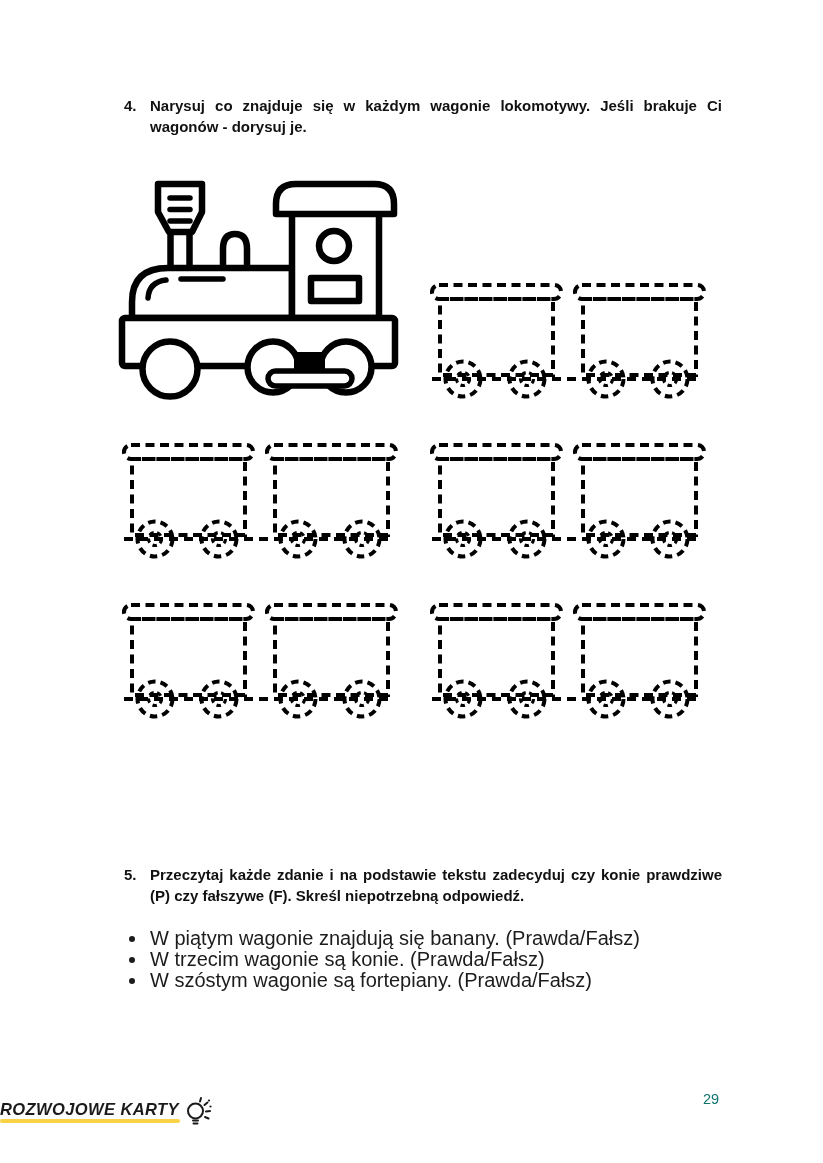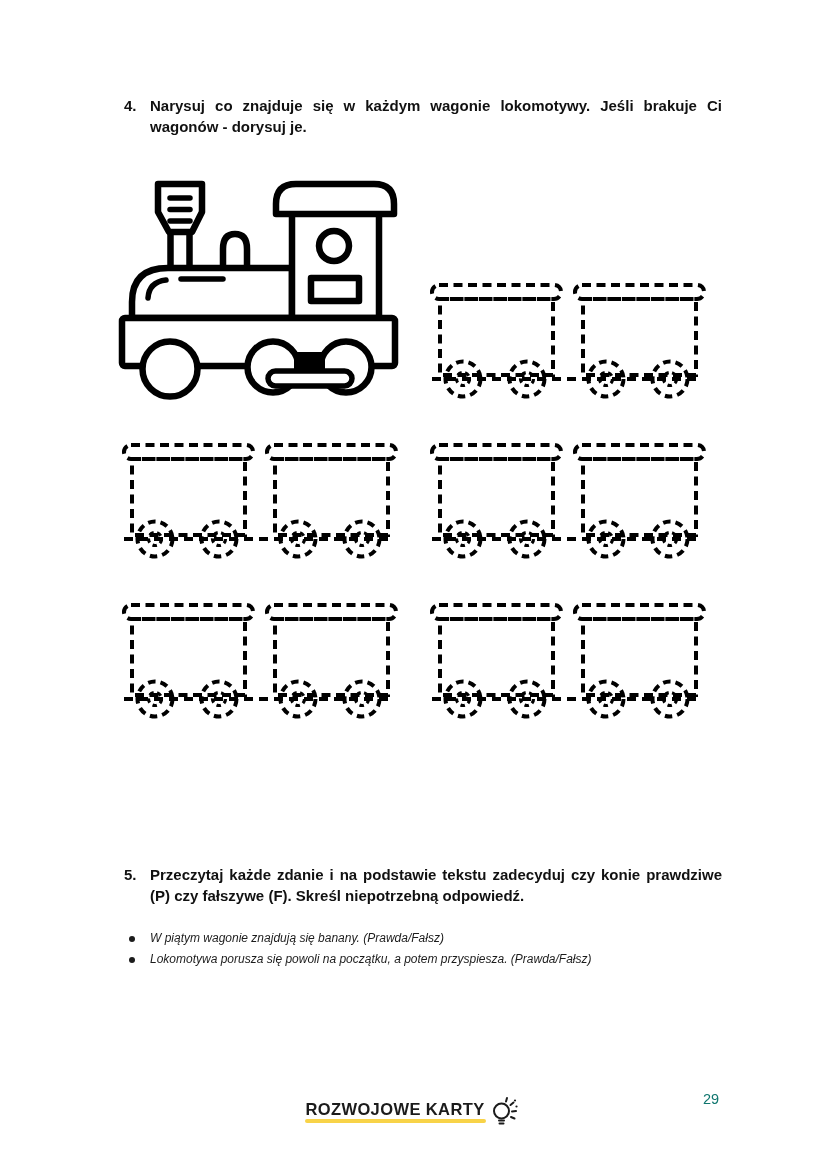--- a/index.html
+++ b/index.html
@@ -15,37 +15,37 @@
     font-weight:bold; font-size:15px; line-height:21px; color:#111;
   }
   .task .num { flex:none; width:26px; }
   .task .text { flex:1; width:572px; text-align:justify; text-align-last:left; }
   #task4 { top:95px; }
   #task5 { top:864px; }
 
   
   .statements {
     position:absolute; left:124px; top:928px; width:581px;
-    font-size:12px; line-height:21px; color:#1c1c1c;
-    display:flex; flex-direction:column;font-style:italic;
+    font-size:20px; line-height:21px; color:#1c1c1c;
+    display:flex; flex-direction:column;
   }
   .statements .item { display:flex; }
   .bullet-dot {
     flex:none; width:6px; height:6px; border-radius:50%;
     background:#1c1c1c; margin:8px 15px 0 5px;
   }
   .li-text { flex:1; text-align:justify; text-align-last:left; }
 
   
   .train-illustration { position:absolute; left:0; top:160px; }
 
   
   .footer {
     position:absolute; left:0; top:1100px; width:100%;
-    display:flex; justify-content:center; align-items:flex-start; gap:5px;
+    display:flex; align-items:flex-start; gap:5px;font-style:italic;
   }
   .brand {
     position:relative; font-weight:bold; font-size:16.5px; line-height:19px;
     letter-spacing:0.4px; color:#1b1b1b; padding-bottom:4px;
   }
   .brand-underline {
     position:absolute; left:0; right:-1px; bottom:0; height:4px;
     background:#f8d348; border-radius:2px;
   }
   .bulb { margin-top:-4px; }
@@ -131,21 +131,25 @@
     <span class="text">Przeczytaj każde zdanie i na podstawie tekstu zadecyduj czy konie prawdziwe (P) czy fałszywe (F). Skreśl niepotrzebną odpowiedź.</span>
   </div>
 
   <div class="statements">
     <div class="item">
       <span class="bullet-dot"></span>
       <span class="li-text">W piątym wagonie znajdują się banany. (Prawda/Fałsz)</span>
     </div>
     <div class="item">
       <span class="bullet-dot"></span>
-      <span class="li-text">Lokomotywa porusza się powoli na początku, a potem przyspiesza. (Prawda/Fałsz)</span>
+      <span class="li-text">W trzecim wagonie są konie. (Prawda/Fałsz)</span>
+    </div>
+    <div class="item">
+      <span class="bullet-dot"></span>
+      <span class="li-text">W szóstym wagonie są fortepiany. (Prawda/Fałsz)</span>
     </div>
   </div>
 
   <div class="footer">
     <span class="brand">
       <span>ROZWOJOWE KARTY</span>
       <span class="brand-underline"></span>
     </span>
     <svg class="bulb" width="28" height="32" viewBox="0 0 28 32" xmlns="http://www.w3.org/2000/svg">
       <g stroke="#1b1b1b" fill="none" stroke-width="2" stroke-linecap="round">

